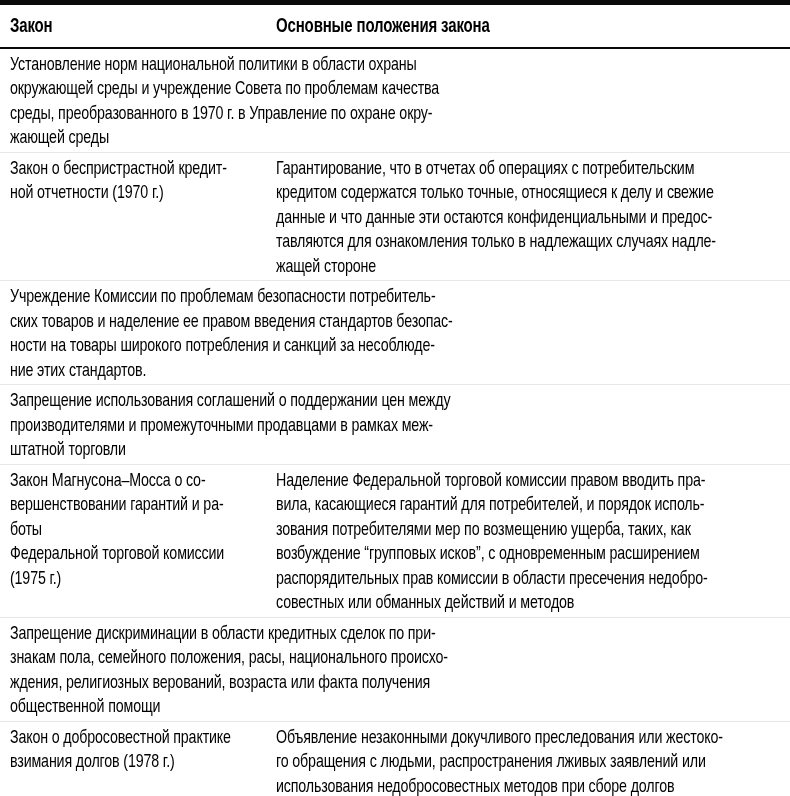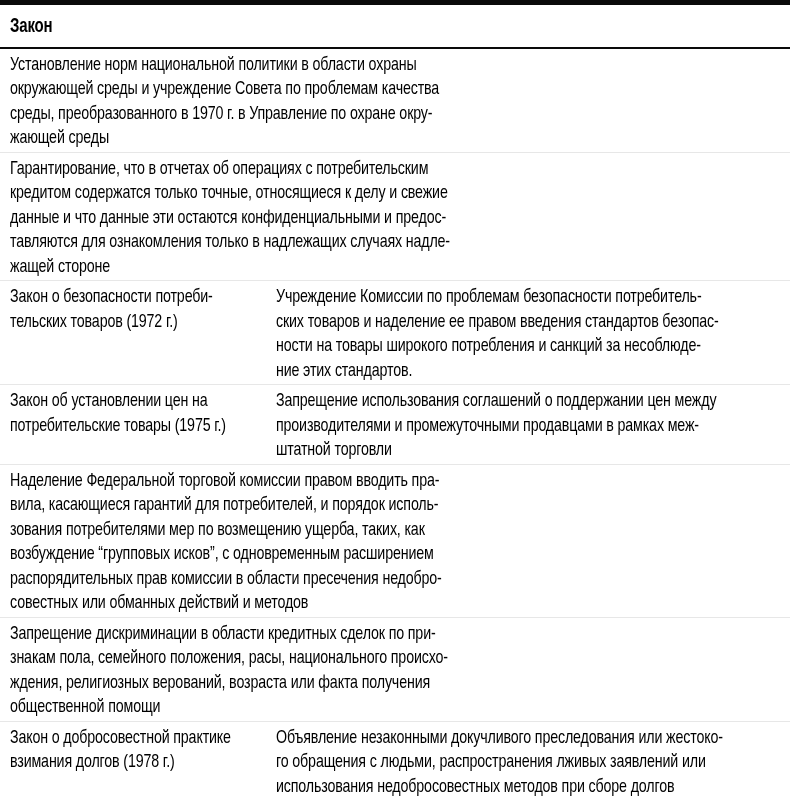--- a/index.html
+++ b/index.html
@@ -49,69 +49,75 @@
 <body>
 
 <div class="page">
 
   <div class="rule-thick"></div>
 
   <div class="grid header-row">
     <div class="cell head">
       <span class="cond">Закон</span>
     </div>
+    <div class="cell head">
+      <span class="cond">Основные положения закона</span>
+    </div>
   </div>
 
   <div class="rule-thin"></div>
 
   <div class="grid row">
     <div class="cell">
       <span class="cond">Установление норм национальной политики в области охраны
 окружающей среды и учреждение Совета по проблемам качества
 среды, преобразованного в 1970 г. в Управление по охране окру-
 жающей среды</span>
     </div>
   </div>
 
   <div class="grid row">
     <div class="cell">
+      <span class="cond">Закон о беспристрастной кредит-
+ной отчетности (1970 г.)</span>
+    </div>
+    <div class="cell">
       <span class="cond">Гарантирование, что в отчетах об операциях с потребительским
 кредитом содержатся только точные, относящиеся к делу и свежие
 данные и что данные эти остаются конфиденциальными и предос-
 тавляются для ознакомления только в надлежащих случаях надле-
 жащей стороне</span>
     </div>
   </div>
 
   <div class="grid row">
     <div class="cell">
-      <span class="cond">Закон о безопасности потреби-
-тельских товаров (1972 г.)</span>
-    </div>
-    <div class="cell">
       <span class="cond">Учреждение Комиссии по проблемам безопасности потребитель-
 ских товаров и наделение ее правом введения стандартов безопас-
 ности на товары широкого потребления и санкций за несоблюде-
 ние этих стандартов.</span>
     </div>
   </div>
 
   <div class="grid row">
     <div class="cell">
-      <span class="cond">Закон об установлении цен на
-потребительские товары (1975 г.)</span>
-    </div>
-    <div class="cell">
       <span class="cond">Запрещение использования соглашений о поддержании цен между
 производителями и промежуточными продавцами в рамках меж-
 штатной торговли</span>
     </div>
   </div>
 
   <div class="grid row">
+    <div class="cell">
+      <span class="cond">Закон Магнусона–Мосса о со-
+вершенствовании гарантий и ра-
+боты
+Федеральной торговой комиссии
+(1975 г.)</span>
+    </div>
     <div class="cell">
       <span class="cond">Наделение Федеральной торговой комиссии правом вводить пра-
 вила, касающиеся гарантий для потребителей, и порядок исполь-
 зования потребителями мер по возмещению ущерба, таких, как
 возбуждение “групповых исков”, с одновременным расширением
 распорядительных прав комиссии в области пресечения недобро-
 совестных или обманных действий и методов</span>
     </div>
   </div>
 

